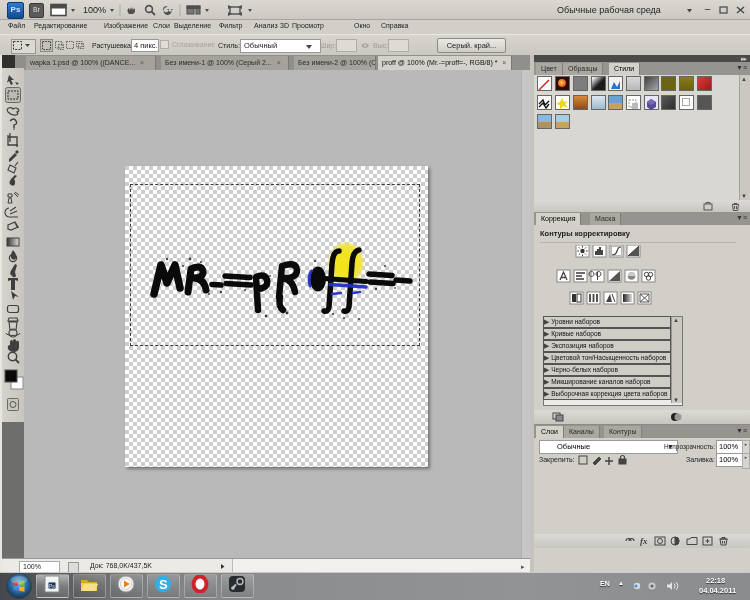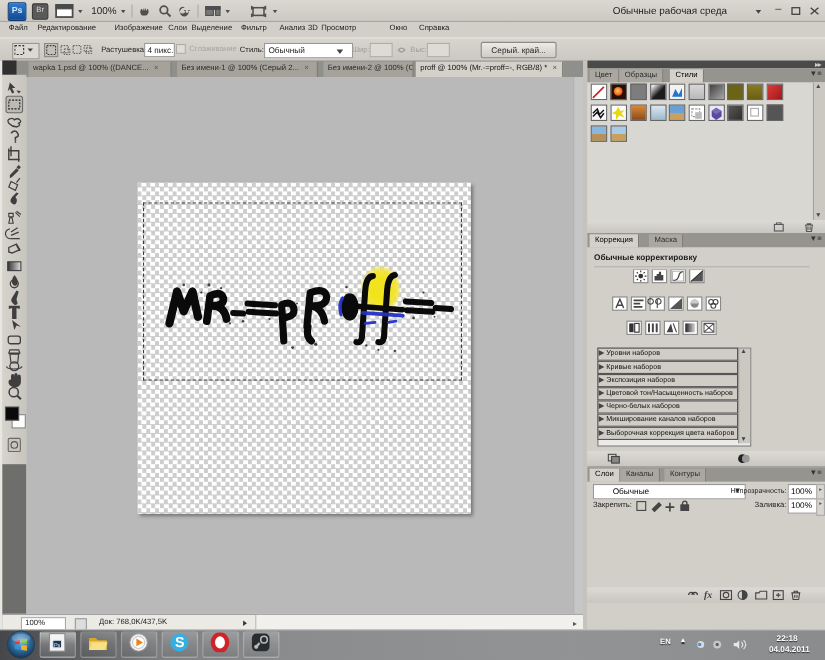--- a/index.html
+++ b/index.html
@@ -324,21 +324,21 @@
           <path d="M1.5 2.5 l6 0 -0.8 6 -4.4 0z M1 2.5 l7 0 M3 2.5 l0-1 3 0 0 1 M3.5 4 l0 3 M5.5 4 l0 3" fill="none" stroke="#555"></path>
         </svg>
   </div>
 
   <div class="ptabbar" style="top:157px">
     <div class="ptab active" style="left:2px">Коррекция</div>
         <div class="ptab" style="left:56px">Маска</div>
     <span style="position:absolute;right:3px;top:2px;color:#333;font-size:7px;">▼≡</span>
   </div>
   <div class="abs" style="left:0;top:170px;width:216px;height:199px;background:#D2CFC9;">
-    <div style="position:absolute;left:6px;top:4px;font-size:7.5px;font-weight:bold;color:#1a1a1a;">Обычные корректировку</div>
+    <div style="position:absolute;left:6px;top:4px;font-size:7.5px;font-weight:bold;color:#1a1a1a;">Контуры корректировку</div>
     <div class="abs" style="left:6px;top:17px;width:196px;height:1px;background:#b5b2ac;"></div>
   </div>
   <svg class="abs" style="left:0;top:190px" width="216" height="70" viewBox="0 0 216 70">
     <g>
       <g transform="translate(42,0)">
             <rect width="13" height="12" fill="#fff" stroke="#888"></rect>
             <circle cx="6.5" cy="6" r="2.2" fill="#333"></circle>
             <g stroke="#333" stroke-width="1">
               <line x1="6.5" y1="0.8" x2="6.5" y2="2.5"></line>
               <line x1="6.5" y1="9.5" x2="6.5" y2="11.2"></line>

